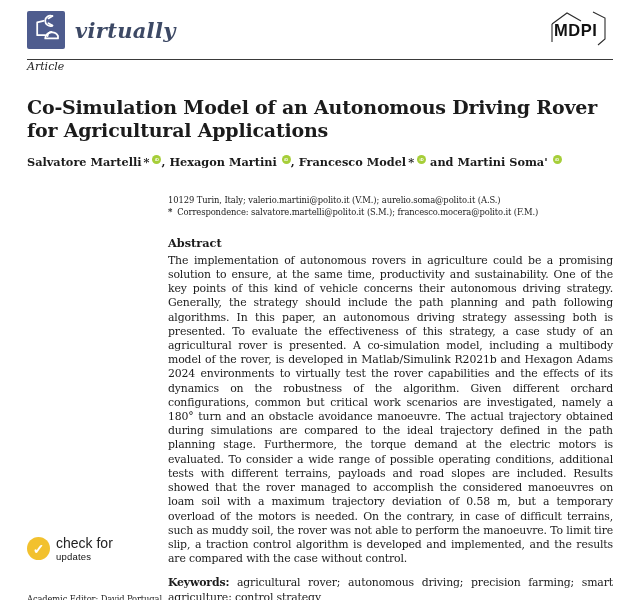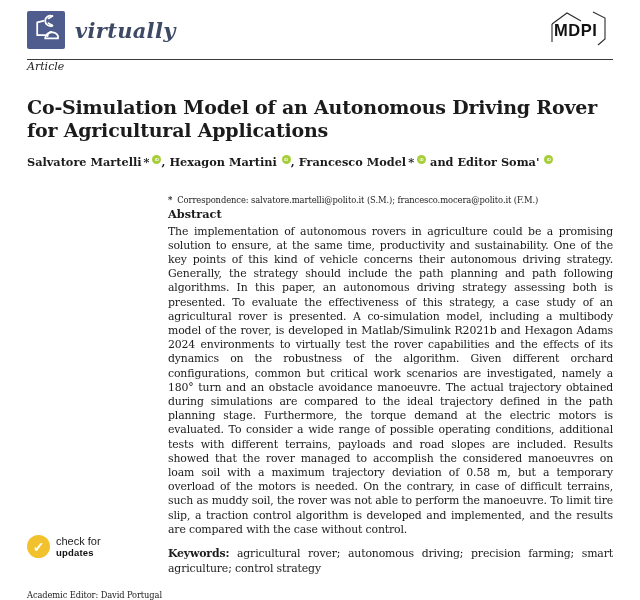--- a/index.html
+++ b/index.html
@@ -47,41 +47,41 @@
 
   
   .columns { display: flex; margin-top: 26px; }
   .left-col { width: 141px; flex: 0 0 auto; }
   .right-col { flex: 1; }
 
   .aff-line { font-size: 8.4px; line-height: 1.34; letter-spacing: -0.1px; white-space: nowrap; }
   .corr-line { display: flex; }
   .corr-marker { font-weight: bold; margin-right: 5px; }
 
-  .abstract-heading { font-weight: bold; font-size: 11.3px; }
+  .abstract-heading { font-weight: bold; font-size: 11.3px; margin-top: 18px; }
   .abstract-text {
     margin-top: 4px; font-size: 10.9px; line-height: 14.2px;
     text-align: justify; letter-spacing: -0.15px;
   }
   .keywords { margin-top: 10px; font-size: 10.9px; line-height: 14.6px; letter-spacing: -0.15px; text-align: justify; }
   .keywords-label { font-weight: bold; }
 
   
   .badge-wrap { margin-top: 340px; }
   .check-badge { display: flex; align-items: center; cursor: pointer; width: 92px; }
   .check-circle {
     width: 23px; height: 23px; border-radius: 50%;
     background: #f2c12e; color: #ffffff;
     display: flex; align-items: center; justify-content: center;
     font-size: 14px; font-weight: bold; flex: 0 0 auto;
     font-family: "Liberation Sans", sans-serif;
   }
   .check-text { margin-left: 6px; font-family: "Liberation Sans", sans-serif; }
-  .check-line1 { font-size: 11px; color: #222; }
-  .check-line2 { font-size: 9.5px; font-weight: bold; color: #111; letter-spacing: 0.2px; }
+  .check-line1 { font-size: 14px; color: #222; }
+  .check-line2 { font-size: 9.5px; font-weight: normal; color: #111; letter-spacing: 0.2px; }
   .meta-line { font-size: 8.3px; letter-spacing: -0.1px; }
   .editor-line { margin-top: 32px; }
   .received-line { margin-top: 26px; font-weight: bold; }
 </style>
 </head>
 <body>
 
 <div class="page">
 
   <div class="header">
@@ -120,21 +120,21 @@
       <span class="orcid">iD</span>
       <span class="author-sep">,</span>
     <span>Hexagon Martini</span>
       <span class="author-marker"></span>
       <span class="orcid">iD</span>
       <span class="author-sep">,</span>
     <span>Francesco Model</span>
       <span class="author-marker">*</span>
       <span class="orcid">iD</span>
       <span class="author-sep word-sep">and</span>
-    <span>Editor Soma'</span>
+    <span>Martini Soma'</span>
       <span class="author-marker"></span>
       <span class="orcid">iD</span>
   </div>
 
   <div class="columns">
 
     <div class="left-col">
       <div class="badge-wrap">
         <div class="check-badge">
           <div class="check-circle">✓</div>
@@ -143,20 +143,21 @@
             <div class="check-line2">updates</div>
           </div>
         </div>
       </div>
       <div class="meta-line editor-line">Academic Editor: David Portugal</div>
       <div class="meta-line received-line">Received: 15 July 2025</div>
 
     </div>
 
     <div class="right-col">
+      <div class="aff-line">10129 Turin, Italy; valerio.martini@polito.it (V.M.); aurelio.soma@polito.it (A.S.)</div>
       <div class="aff-line corr-line">
         <span class="corr-marker">*</span>
         <span>Correspondence: salvatore.martelli@polito.it (S.M.); francesco.mocera@polito.it (F.M.)</span>
       </div>
 
       <div class="abstract-heading">Abstract</div>
       <div class="abstract-text">The implementation of autonomous rovers in agriculture could be a promising solution to ensure, at the same time, productivity and sustainability. One of the key points of this kind of vehicle concerns their autonomous driving strategy. Generally, the strategy should include the path planning and path following algorithms. In this paper, an autonomous driving strategy assessing both is presented. To evaluate the effectiveness of this strategy, a case study of an agricultural rover is presented. A co-simulation model, including a multibody model of the rover, is developed in Matlab/Simulink R2021b and Hexagon Adams 2024 environments to virtually test the rover capabilities and the effects of its dynamics on the robustness of the algorithm. Given different orchard configurations, common but critical work scenarios are investigated, namely a 180° turn and an obstacle avoidance manoeuvre. The actual trajectory obtained during simulations are compared to the ideal trajectory defined in the path planning stage. Furthermore, the torque demand at the electric motors is evaluated. To consider a wide range of possible operating conditions, additional tests with different terrains, payloads and road slopes are included. Results showed that the rover managed to accomplish the considered manoeuvres on loam soil with a maximum trajectory deviation of 0.58 m, but a temporary overload of the motors is needed. On the contrary, in case of difficult terrains, such as muddy soil, the rover was not able to perform the manoeuvre. To limit tire slip, a traction control algorithm is developed and implemented, and the results are compared with the case without control.</div>
 
       <div class="keywords">
         <span class="keywords-label">Keywords:</span>

